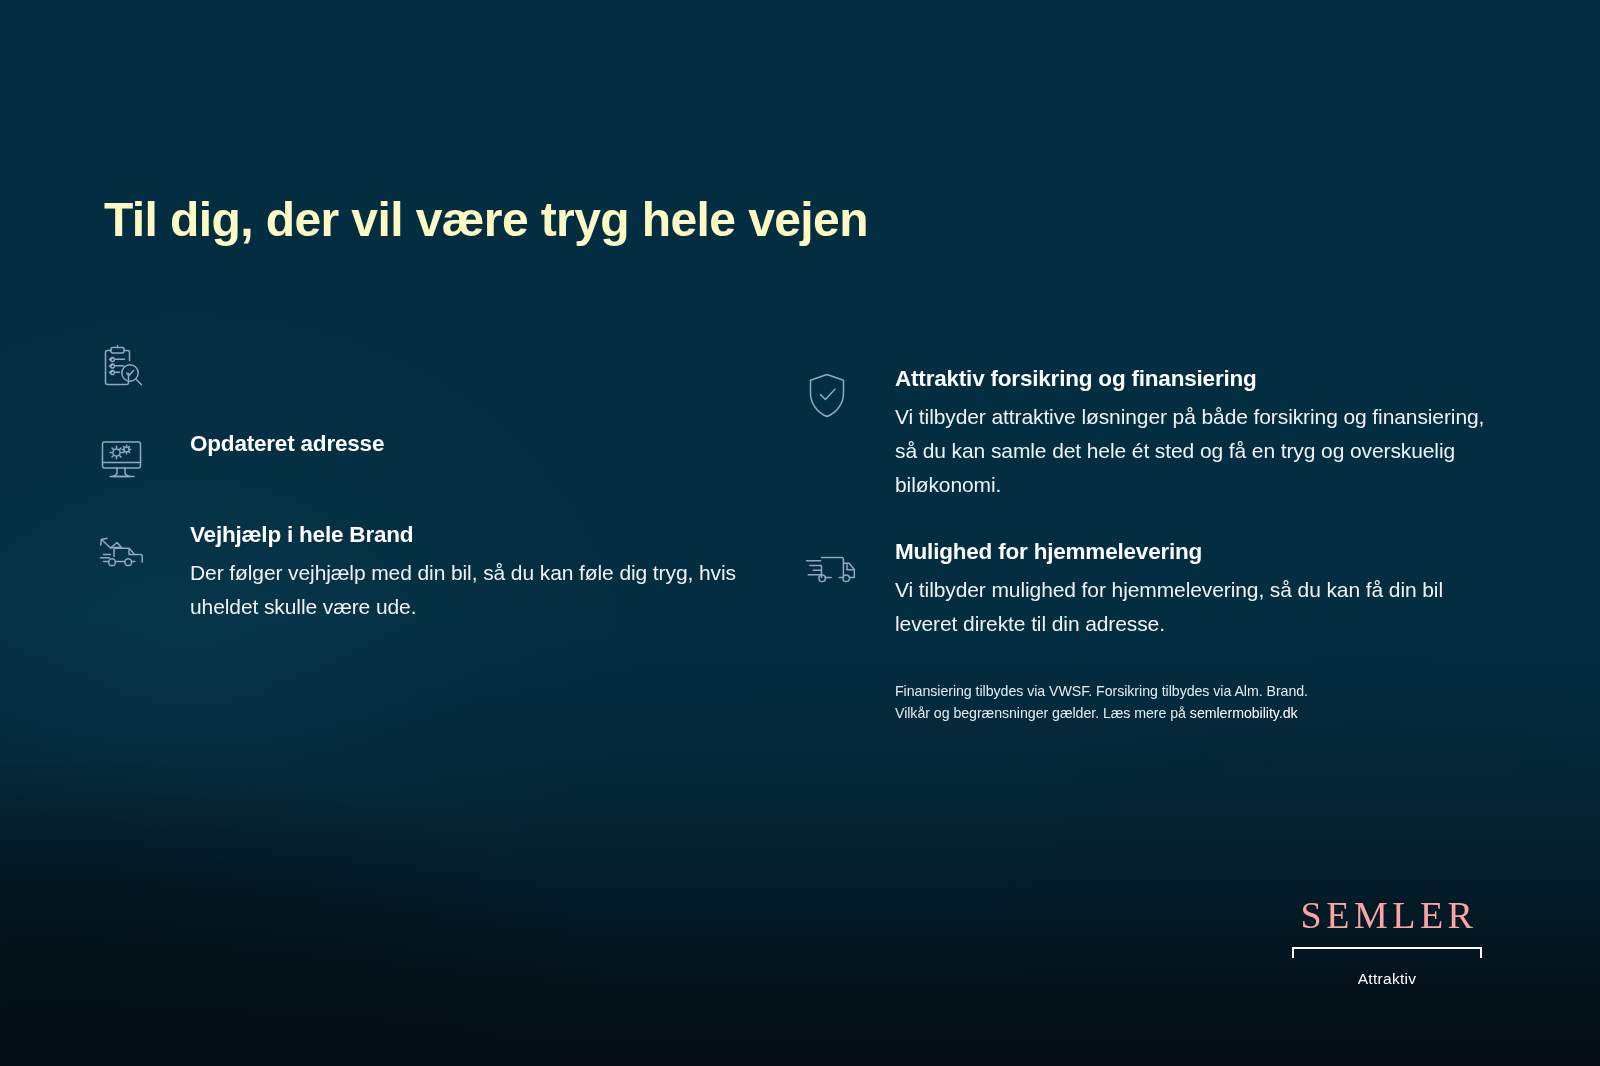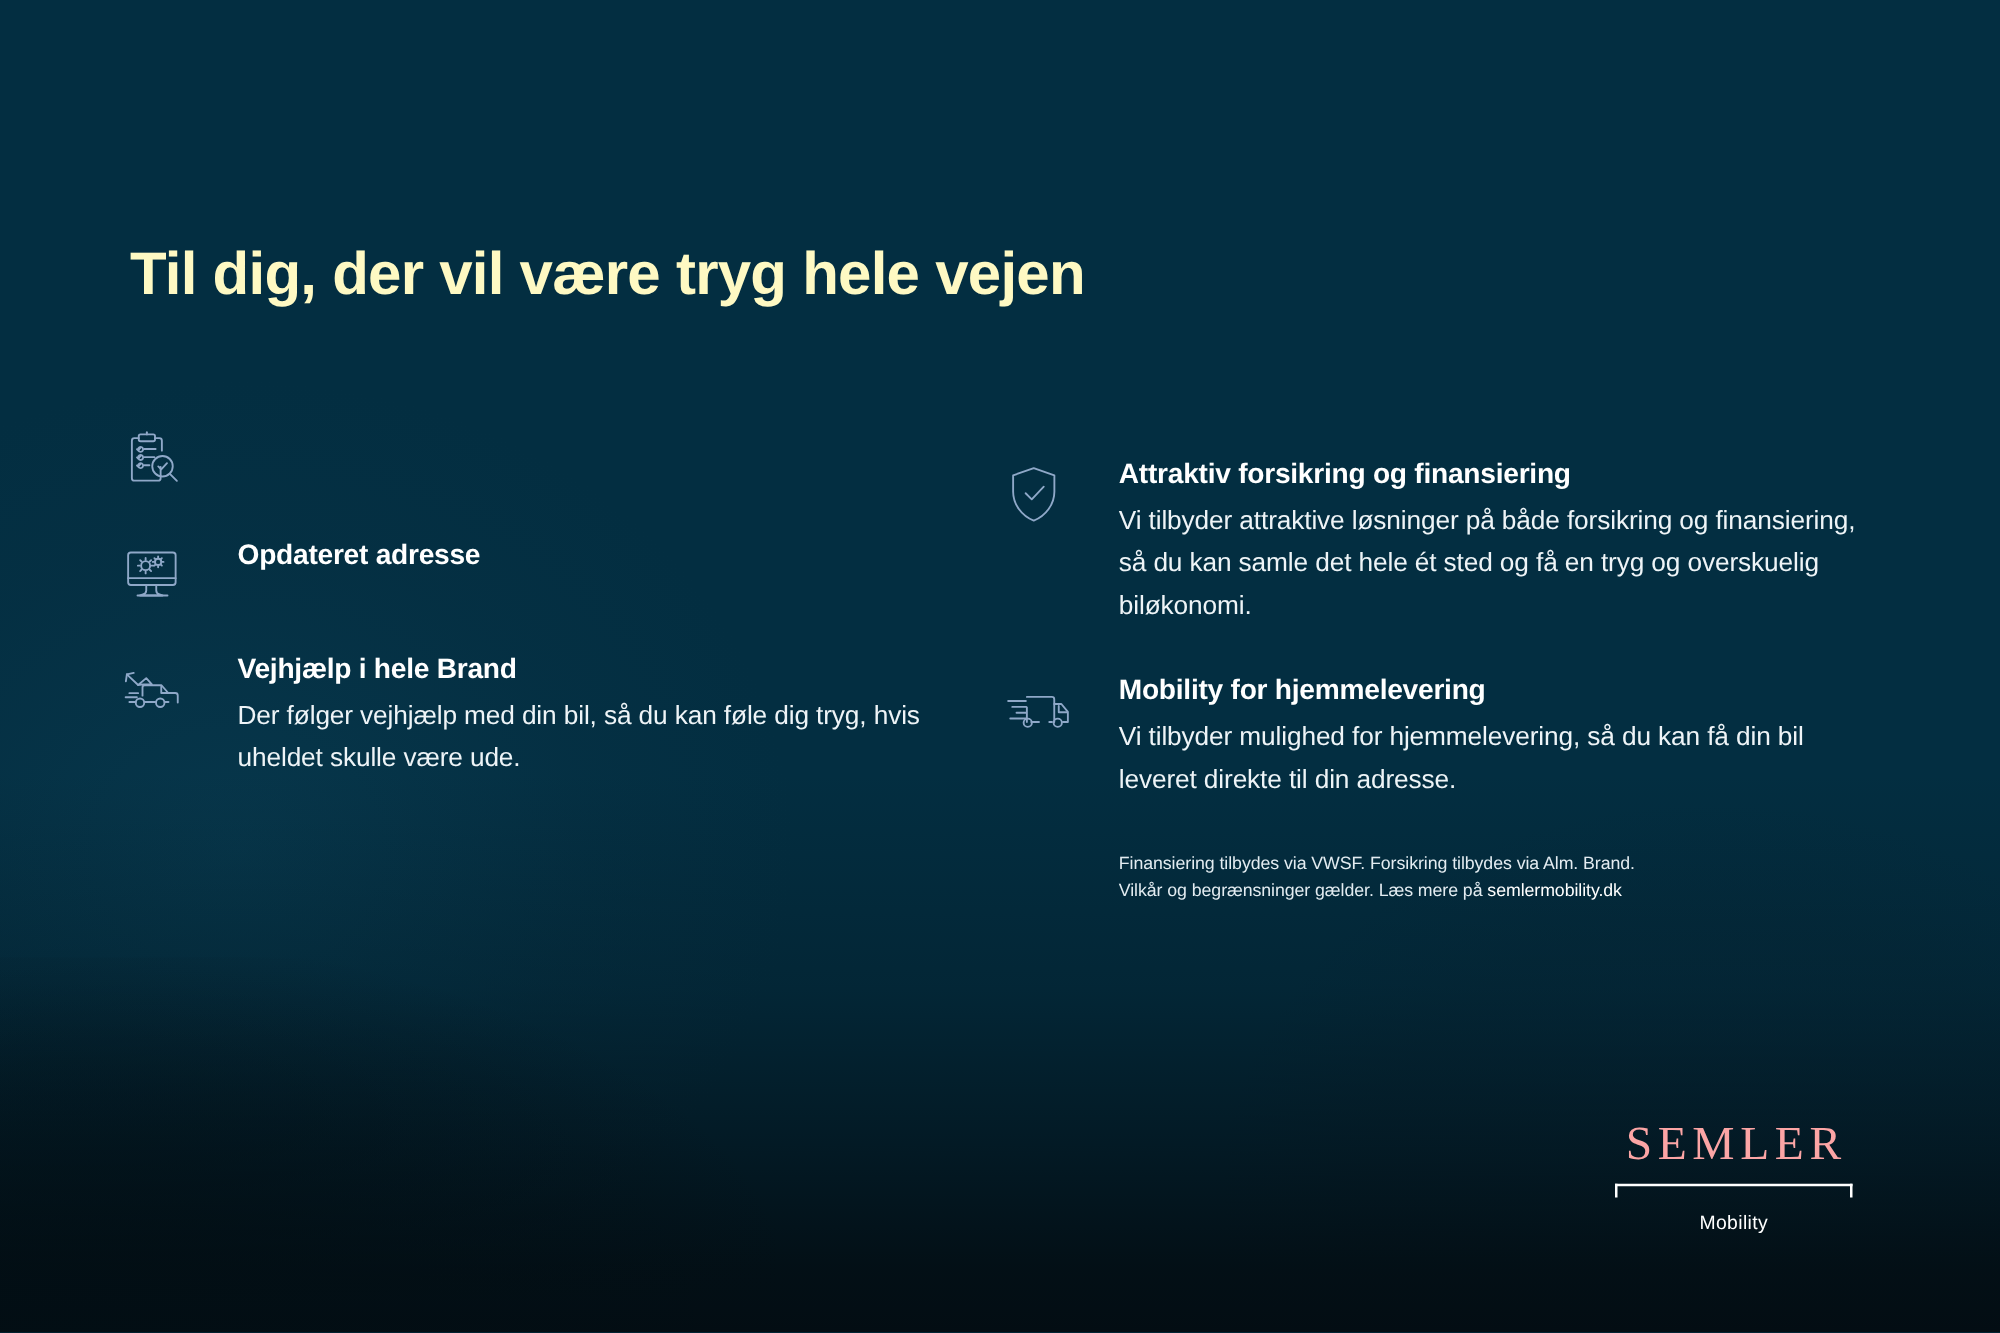--- a/index.html
+++ b/index.html
@@ -315,37 +315,37 @@
             <circle cx="19.2" cy="34.2" r="3.3"></circle>
             <circle cx="43.2" cy="34.2" r="3.3"></circle>
             <path d="M44 20.8v5h6.5"></path>
             <path d="M3.5 16.8h14.2"></path>
             <path d="M6.8 21.5h11.2"></path>
             <path d="M10.2 26.2h7.8"></path>
             <path d="M5.2 30.8h12.6"></path>
           </svg>
         </div>
         <div class="feature-body">
-          <div class="feature-title">Mobility for hjemmelevering</div>
+          <div class="feature-title">Mulighed for hjemmelevering</div>
           <div class="feature-desc">Vi tilbyder mulighed for hjemmelevering, så du kan få din bil leveret direkte til din adresse.</div>
         </div>
       </div>
 
       <div class="disclaimer">
         <div>Finansiering tilbydes via VWSF. Forsikring tilbydes via Alm. Brand.</div>
         <div><span>Vilkår og begrænsninger gælder. Læs mere på </span><b>semlermobility.dk</b></div>
       </div>
 
     </div>
 
   </div>
 
   <div class="logo">
     <div class="logo-word">SEMLER</div>
     <div class="logo-rule">
       <span class="bar"></span>
       <span class="tick-l"></span>
       <span class="tick-r"></span>
     </div>
-    <div class="logo-sub">Mobility</div>
+    <div class="logo-sub">Attraktiv</div>
   </div>
 
 </div>
 
 </body></html>

